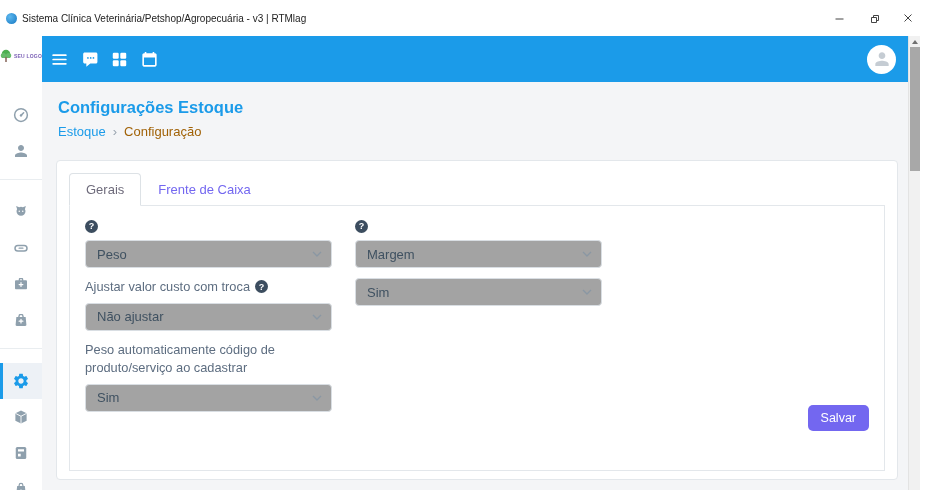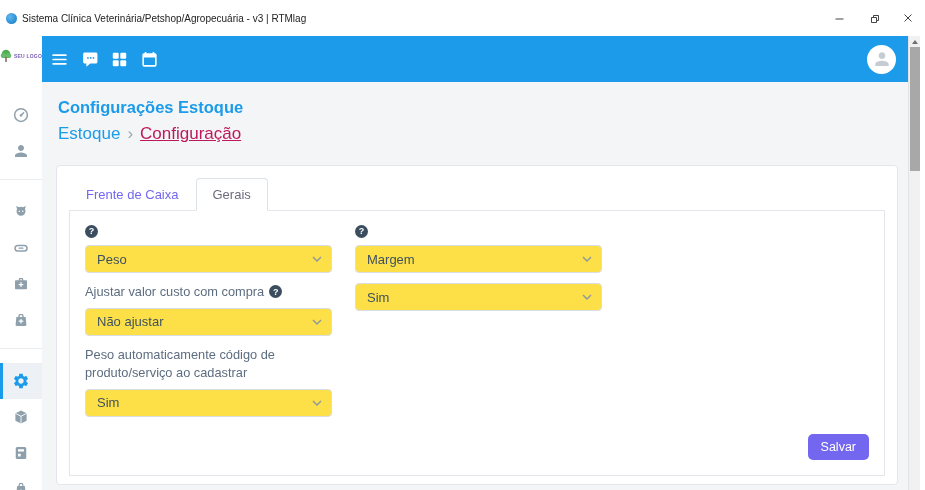--- a/index.html
+++ b/index.html
@@ -35,43 +35,43 @@
   .topbar { height: 46px; background: #1b9be9; display: flex; align-items: center; padding: 0 12px 0 2px; flex: none; }
   .icon-btn { width: 30px; height: 34px; display: flex; align-items: center; justify-content: center; cursor: pointer; }
   .icon-btn svg { width: 19px; height: 19px; }
   .topbar .tb-grow { flex: 1; }
   .avatar { width: 29px; height: 29px; border-radius: 50%; background: #fff;
     display: flex; align-items: center; justify-content: center; cursor: pointer; }
   .avatar svg { width: 20px; height: 20px; }
   
   .content { flex: 1; background: #f4f5f7; padding: 16px 10px 8px 14px; }
   .page-title { font-size: 16.5px; font-weight: 600; color: #1b9be9; margin: 0 0 7px 2px; }
-  .breadcrumb { display: flex; align-items: center; gap: 7px; font-size: 17px; margin-left: 2px; }
+  .breadcrumb { display: flex; align-items: center; gap: 7px; font-size: 13px; margin-left: 2px; }
   .crumb-link { color: #1b9be9; text-decoration: none; cursor: pointer; }
   .crumb-sep { color: #9aa5b0; }
-  .crumb-current { color: #be185d; text-decoration: underline; }
+  .crumb-current { color: #a16207; }
   .card { margin-top: 21px; background: #fff; border: 1px solid #e3e7eb; border-radius: 4px;
     height: 320px; padding: 12px; }
   .tabs { display: flex; margin-bottom: -1px; position: relative; z-index: 2; }
   .tab { font-size: 13px; padding: 8px 16px; border: 1px solid transparent;
     border-radius: 4px 4px 0 0; color: #7367f0; cursor: pointer; }
   .tab.active { background: #fff; border-color: #dde2e6; border-bottom-color: #fff; color: #6e6b7b; }
   .panel { border: 1px solid #e3e7eb; height: 266px; padding: 14px 15px; position: relative; }
   .form-grid { display: grid; grid-template-columns: 247px 247px; column-gap: 23px; row-gap: 10px; }
   .field-label { font-size: 12.8px; color: #5d6d80; margin-bottom: 7px; line-height: 1.4;
     display: flex; align-items: center; gap: 5px; flex-wrap: wrap; }
   .field-label .lbl { display: inline; }
   .help { width: 13px; height: 13px; border-radius: 50%; background: #3c4d5f; color: #fff;
     font-size: 9px; font-weight: bold; display: inline-flex; align-items: center;
     justify-content: center; flex: none; cursor: pointer; }
-  .select { height: 28px; border: 1px solid #d9dee3; border-radius: 4px; background: #fde047;
+  .select { height: 28px; border: 1px solid #d9dee3; border-radius: 4px; background: #a3a3a3;
     display: flex; align-items: center; padding: 0 24px 0 11px; font-size: 13px;
     color: #3f5161; position: relative; cursor: pointer; }
   .select .chev { position: absolute; right: 9px; color: #8a97a3; }
-  .actions { position: absolute; right: 15px; bottom: 15px; }
+  .actions { position: absolute; right: 15px; bottom: 39px; }
   .btn-save { background: #7367f0; color: #fff; border: none; border-radius: 5px;
     font-size: 12.5px; font-family: "Liberation Sans", sans-serif;
     padding: 6px 13px; cursor: pointer; }
   
   .vscroll { width: 12px; background: #f1f1f1; border-left: 1px solid #e3e3e3; position: relative; flex: none; }
   .scroll-arrow { position: absolute; left: 0; width: 11px; height: 10px;
     display: flex; align-items: center; justify-content: center; }
   .scroll-arrow.up { top: 1px; }
   .scroll-arrow.down { bottom: 1px; }
   .tri-up { width: 0; height: 0; border-left: 3.5px solid transparent; border-right: 3.5px solid transparent; border-bottom: 4.5px solid #707070; }
@@ -229,22 +229,22 @@
     <div class="content">
       <div class="page-title">Configurações Estoque</div>
       <div class="breadcrumb">
         <a class="crumb-link">Estoque</a>
         <span class="crumb-sep">›</span>
         <span class="crumb-current">Configuração</span>
       </div>
 
       <div class="card">
         <div class="tabs">
+          <div class="tab active">Gerais</div>
           <div class="tab">Frente de Caixa</div>
-          <div class="tab active">Gerais</div>
         </div>
 
         <div class="panel">
           <div class="form-grid">
 
             <div class="field">
               <div class="field-label">
                 <span class="help">?</span>
               </div>
               <div class="select">
@@ -263,21 +263,21 @@
               <div class="select">
                 <span>Margem</span>
                 <svg class="chev" width="10" height="6" viewBox="0 0 10 6">
                   <path d="M1 1l4 4 4-4" fill="none" stroke="currentColor" stroke-width="1.4"></path>
                 </svg>
               </div>
             </div>
 
             <div class="field">
               <div class="field-label">
-                <span class="lbl">Ajustar valor custo com compra</span>
+                <span class="lbl">Ajustar valor custo com troca</span>
                 <span class="help">?</span>
               </div>
               <div class="select">
                 <span>Não ajustar</span>
                 <svg class="chev" width="10" height="6" viewBox="0 0 10 6">
                   <path d="M1 1l4 4 4-4" fill="none" stroke="currentColor" stroke-width="1.4"></path>
                 </svg>
               </div>
             </div>
 

